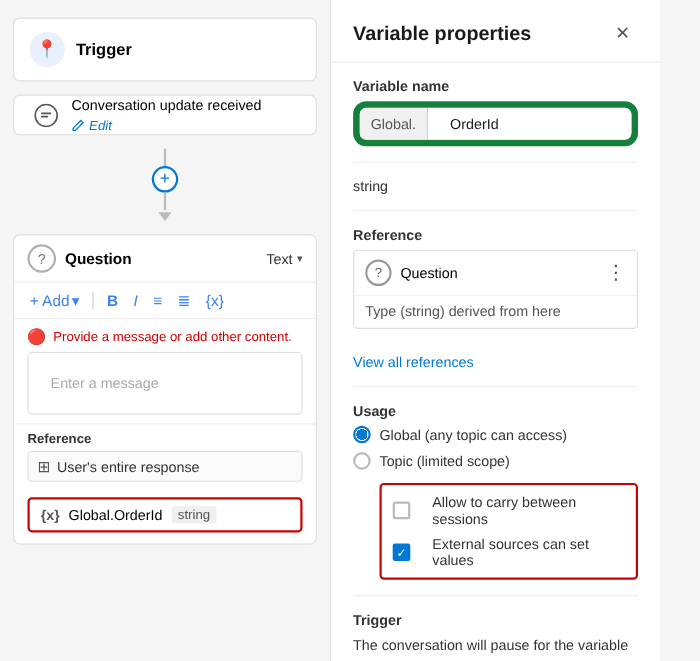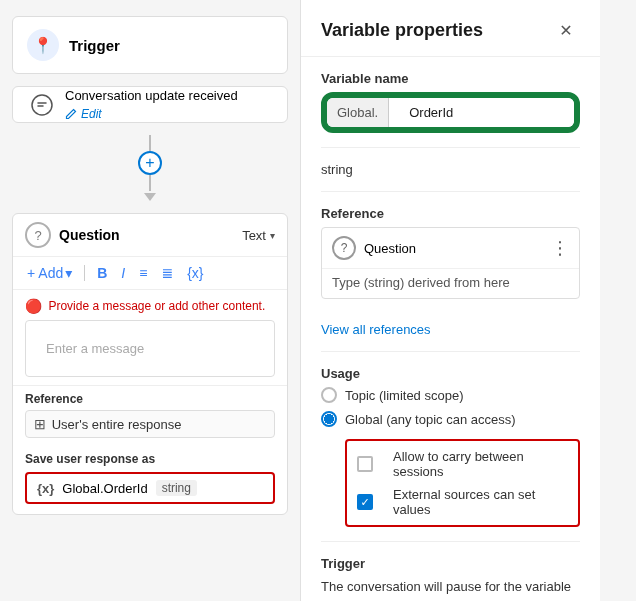--- a/index.html
+++ b/index.html
@@ -529,21 +529,20 @@
 
     <div class="identify-section">
       <div class="identify-label">Reference</div>
       <div class="identify-value">
         <span class="grid-icon">⊞</span>
         <span>User's entire response</span>
       </div>
     </div>
 
     <div class="save-section">
-      <div class="save-label">Save user response as</div>
       <div class="save-value-box">
         <span class="var-icon">{x}</span>
         <span class="var-name">Global.OrderId</span>
         <span class="var-type">string</span>
       </div>
     </div>
   </div>
 
 </div>
 
@@ -590,27 +589,27 @@
       </div>
     </div>
 
     <hr class="section-divider">
 
     <div class="usage-section">
       <div class="field-label">Usage</div>
       <div class="radio-group">
 
         <div class="radio-item">
+          <div class="radio-circle selected"></div>
+          <span class="radio-label">Global (any topic can access)</span>
+        </div>
+
+        <div class="radio-item">
           <div class="radio-circle"></div>
           <span class="radio-label">Topic (limited scope)</span>
-        </div>
-
-        <div class="radio-item">
-          <div class="radio-circle selected"></div>
-          <span class="radio-label">Global (any topic can access)</span>
         </div>
 
         <div class="global-options">
           <div class="checkbox-item">
             <div class="checkbox-box"></div>
             <span class="checkbox-label">Allow to carry between sessions</span>
           </div>
           <div class="checkbox-item">
             <div class="checkbox-box checked">✓</div>
             <span class="checkbox-label">External sources can set values</span>

